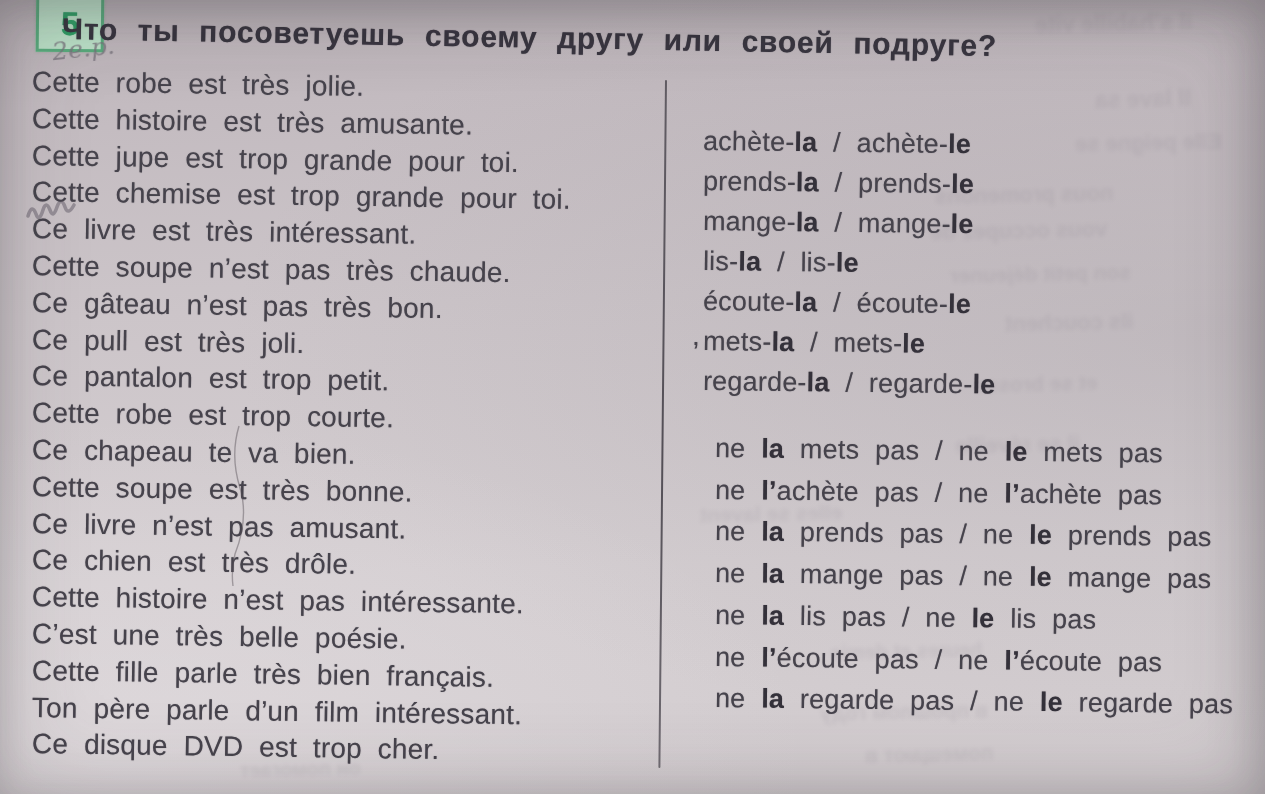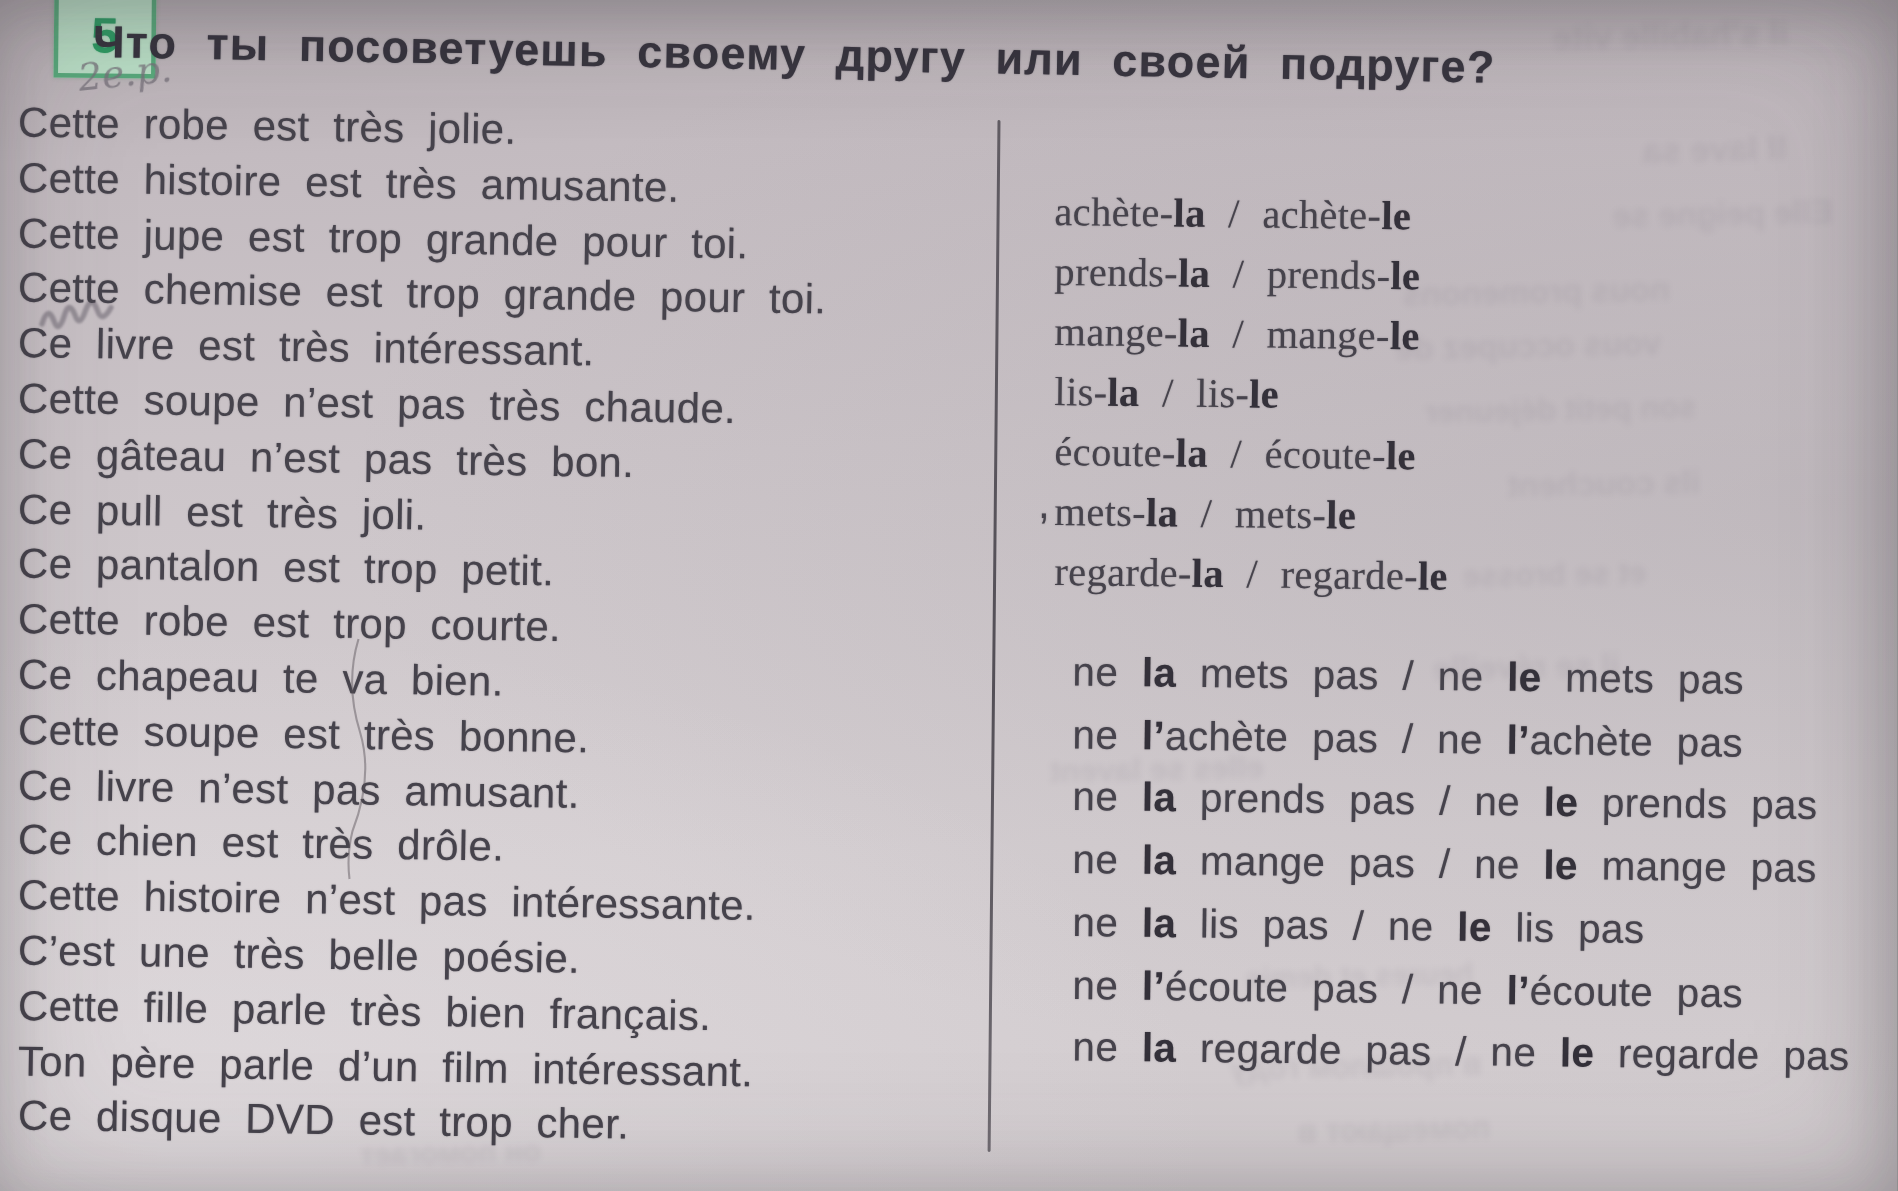--- a/index.html
+++ b/index.html
@@ -37,33 +37,33 @@
     transform:rotate(1.05deg);transform-origin:0 50%;
     text-shadow:0 0 1px rgba(56,53,63,.6);
   }
   .handwriting{
     position:absolute;left:52px;top:34px;font-family:"DejaVu Serif",serif;
     font-style:italic;font-size:25px;color:rgba(118,112,122,.75);
     transform:rotate(-6deg);filter:blur(.4px);
   }
   .scribble{position:absolute;left:24px;top:197px;opacity:.55;filter:blur(.7px);}
   .crease{position:absolute;left:224px;top:424px;opacity:.45;filter:blur(.5px);}
-  .left-col{position:absolute;left:12px;top:64px;}
+  .left-col{position:absolute;left:32px;top:64px;}
   .line{
     font-size:28px;line-height:36.8px;color:var(--ink,#46434c);
     word-spacing:.28em;letter-spacing:.2px;white-space:nowrap;
     transform:rotate(.85deg);transform-origin:0 50%;
     text-shadow:0 0 1px rgba(70,66,74,.5);
   }
   .divider{
     position:absolute;left:665px;top:80px;width:2.4px;height:688px;border-radius:2px;
     background:linear-gradient(180deg,rgba(70,66,74,.78),rgba(70,66,74,.9) 55%,rgba(70,66,74,.7));
     transform:rotate(.55deg);transform-origin:top center;
   }
-  .opts-aff{position:absolute;left:703px;top:121px;font-family:Liberation Serif, serif;}
+  .opts-aff{position:absolute;left:703px;top:121px;}
   .opts-neg{position:absolute;left:715px;top:428px;}
   .opt-line{
     font-size:27px;line-height:40px;color:var(--ink,#46434c);
     word-spacing:.3em;letter-spacing:.2px;white-space:nowrap;
     transform:rotate(.7deg);transform-origin:0 50%;
     text-shadow:0 0 1px rgba(70,66,74,.5);
   }
   .opts-neg .opt-line{line-height:41.7px;}
   .b{font-weight:bold;color:var(--ink-bold,#34313a);}
   .comma{

